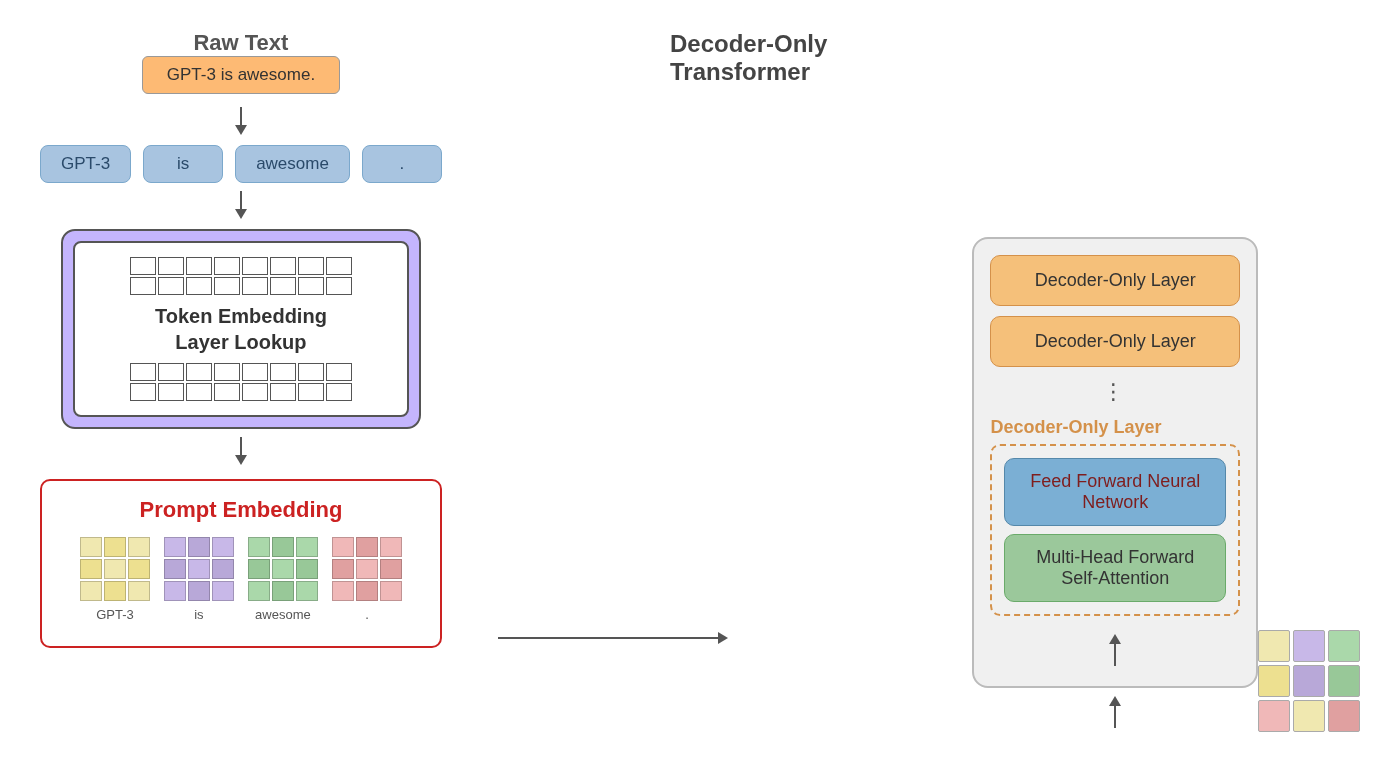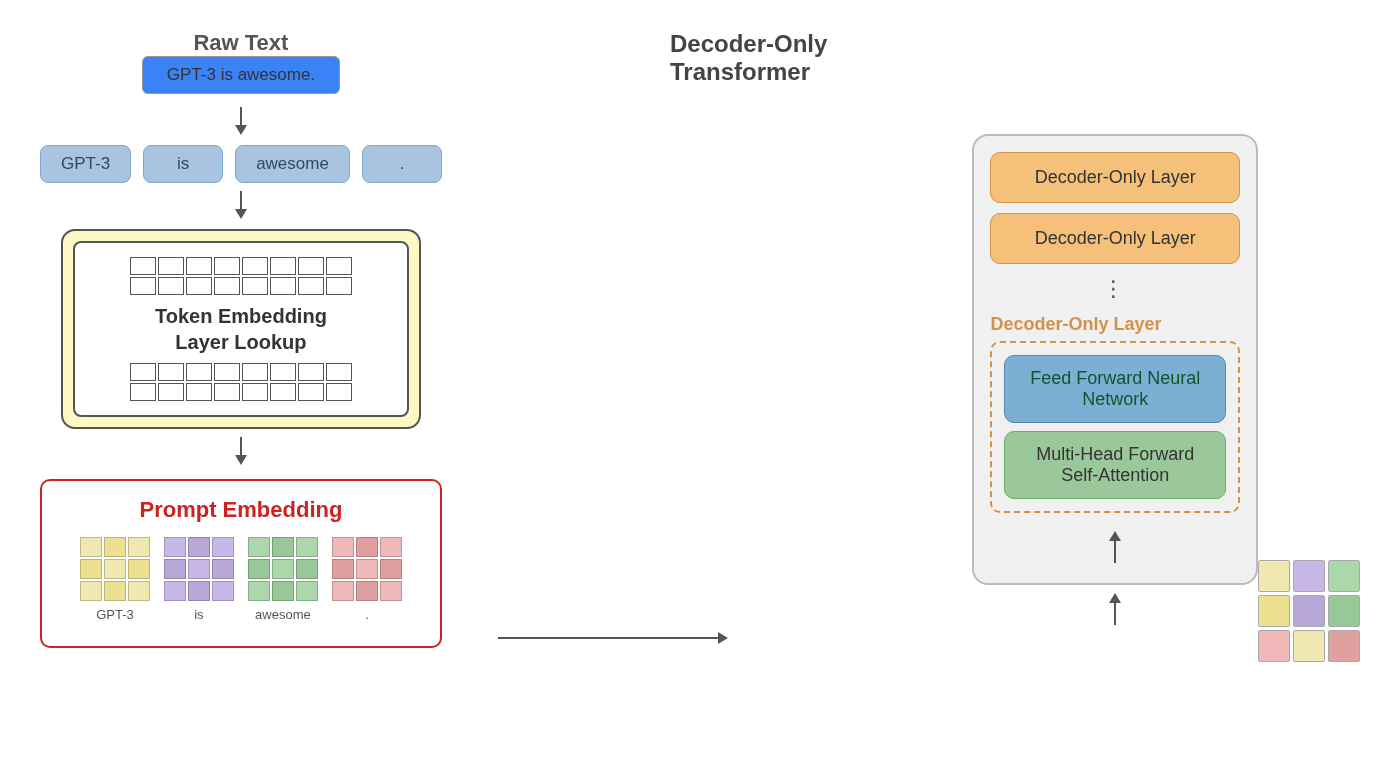--- a/index.html
+++ b/index.html
@@ -42,21 +42,21 @@
       font-weight: bold;
       color: #555;
     }
 
     .raw-text-box {
       border: 1.5px solid #999;
       border-radius: 6px;
       padding: 8px 24px;
       font-size: 17px;
       color: #333;
-      background: #3b82f6;
+      background: #fdba74;
     }
 
     .arrow-down {
       display: flex;
       justify-content: center;
       width: 100%;
       margin: 4px 0;
     }
 
     .arrow-down svg {
@@ -90,21 +90,21 @@
       min-width: 80px;
       text-align: center;
     }
 
     .embedding-box-outer {
       border: 2.5px solid #555;
       border-radius: 14px;
       padding: 10px;
       width: 360px;
       margin: 0 auto;
-      background: #fef9c3;
+      background: #c4b5fd;
     }
 
     .embedding-box-inner {
       border: 2.5px solid #555;
       border-radius: 8px;
       padding: 14px 10px;
       background: #fff;
     }
 
     .grid-cells-top {
@@ -247,21 +247,21 @@
       gap: 8px;
     }
 
     .ffnn-box {
       background: #7bafd4;
       border: 1.5px solid #5588aa;
       border-radius: 10px;
       padding: 12px;
       text-align: center;
       font-size: 18px;
-      color: #14532d;
+      color: #7f1d1d;
     }
 
     .mhsa-box {
       background: #9bc89b;
       border: 1.5px solid #6aaa6a;
       border-radius: 10px;
       padding: 12px;
       text-align: center;
       font-size: 18px;
       color: #333;
@@ -477,21 +477,21 @@
             <div class="embed-token-label">.</div>
           </div>
         </div>
       </div>
     </div>
   </div>
 
   <div class="right-side">
     <div class="decoder-title">Decoder-Only Transformer</div>
 
-    <div style="display:flex; align-items:center;padding-left:48px;">
+    <div style="display:flex; align-items:flex-end;padding-left:48px;">
 
       <div style="flex:1;">
         <div class="decoder-outer-box">
 
           <div class="decoder-layer-orange">
             <span>Decoder-Only Layer</span>
           </div>
           <div class="decoder-layer-orange">
             <span>Decoder-Only Layer</span>
           </div>

